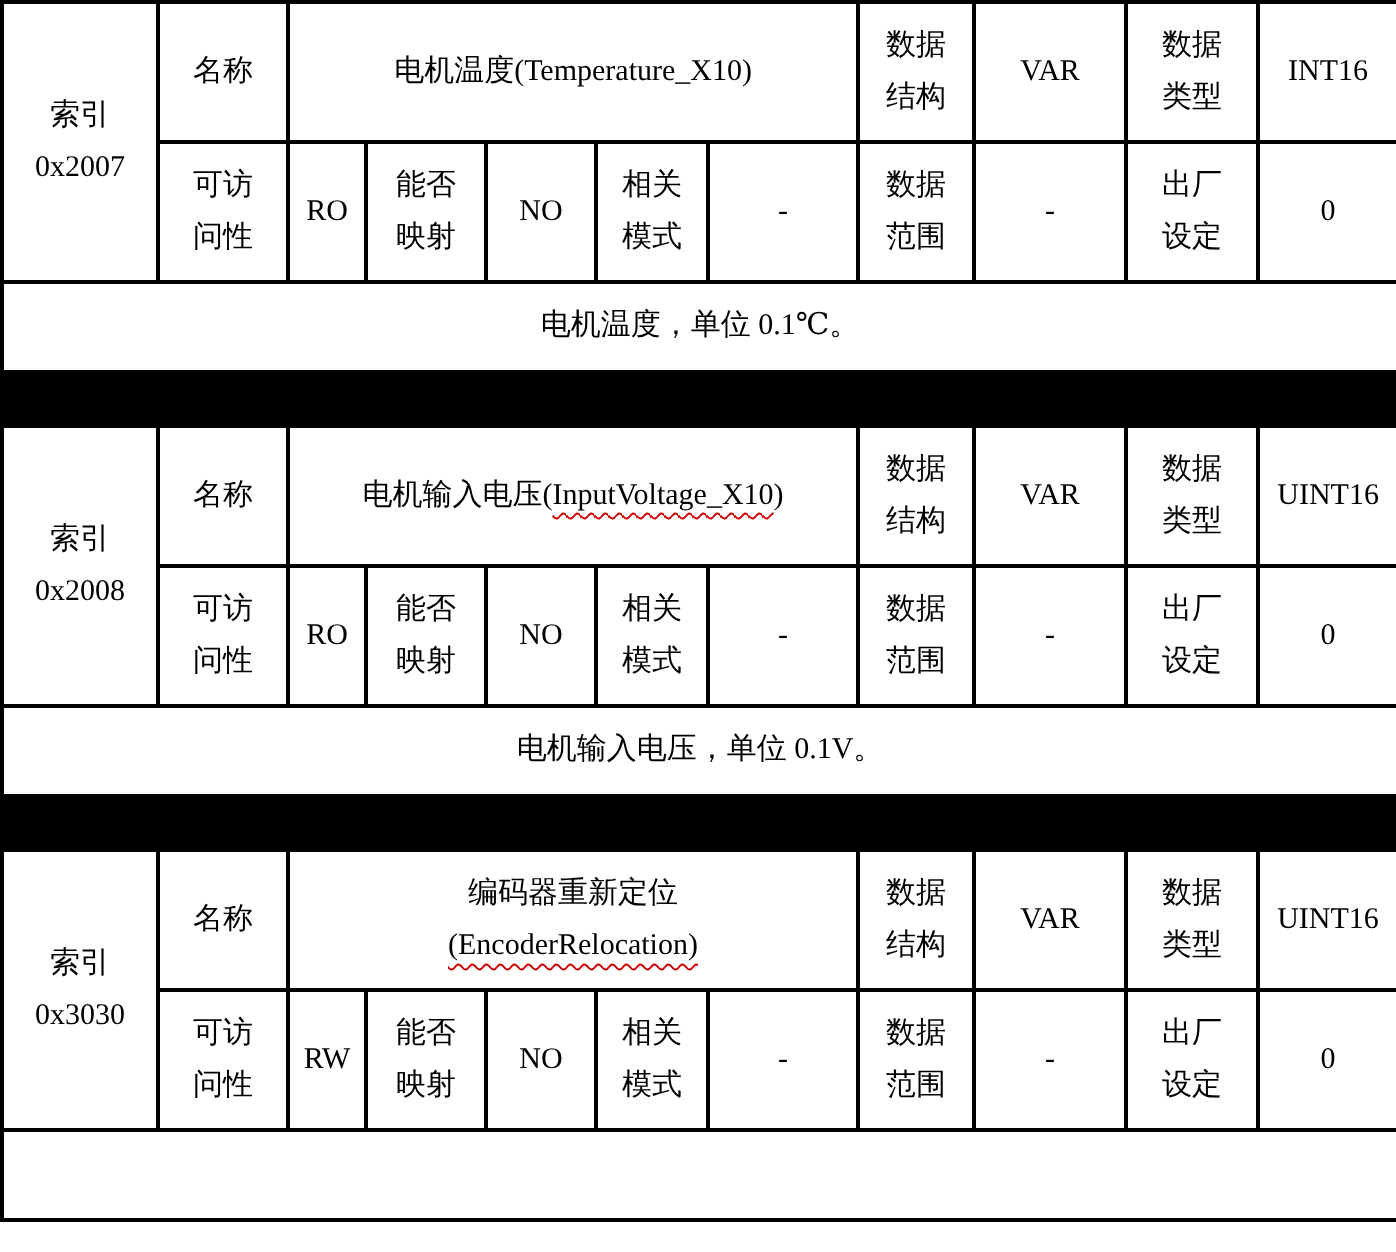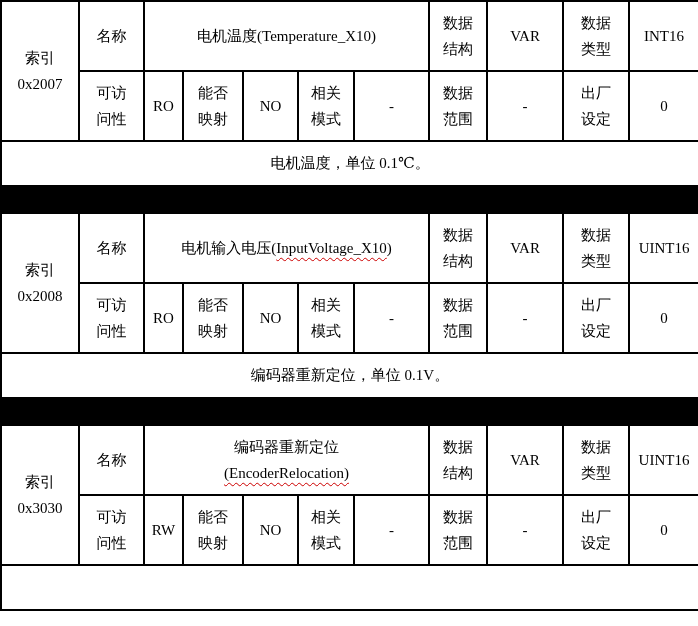--- a/index.html
+++ b/index.html
@@ -179,21 +179,21 @@
       <div>范围</div>
     </td>
     <td>-</td>
     <td class="two-line">
       <div>出厂</div>
       <div>设定</div>
     </td>
     <td>0</td>
   </tr>
   <tr class="row-desc">
-    <td colspan="11" class="desc-cell">编码器重新定位，单位 0.1V。</td>
+    <td colspan="11" class="desc-cell">电机输入电压，单位 0.1V。</td>
   </tr>
 </tbody>
   </table>
 
 <div class="separator-bar"></div>
 
 <table class="spec">
   <colgroup>
     <col style="width:78px">
       <col style="width:65px">

